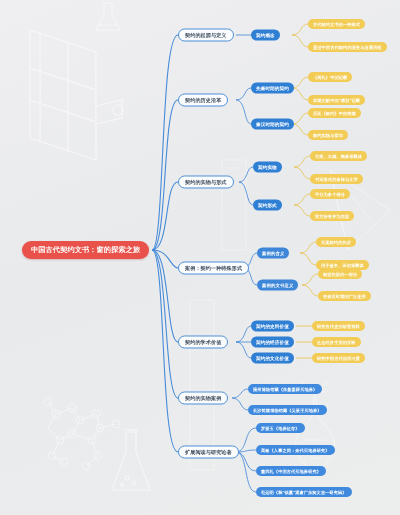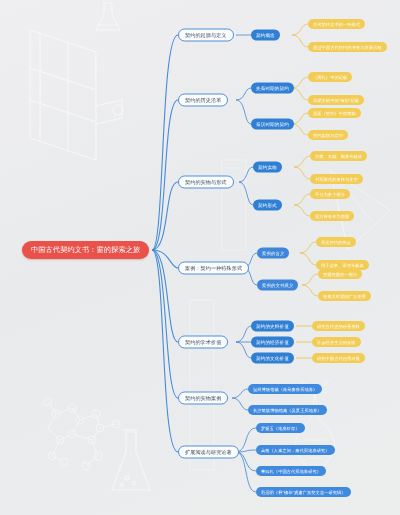--- a/index.html
+++ b/index.html
@@ -11,20 +11,21 @@
     height: 515px;
     overflow: hidden;
     font-family: "Liberation Sans", "DejaVu Sans", sans-serif;
   }
   #canvas {
     position: relative;
     width: 400px;
     height: 515px;
     background: linear-gradient(160deg, #efeff1 0%, #e9eaec 45%, #eceded 100%);
     overflow: hidden;
+    font-weight: bold;
   }
   #watermark {
     position: absolute;
     left: 0; top: 0;
     width: 400px; height: 515px;
     pointer-events: none;
   }
   #edges {
     position: absolute;
     left: 0; top: 0;

